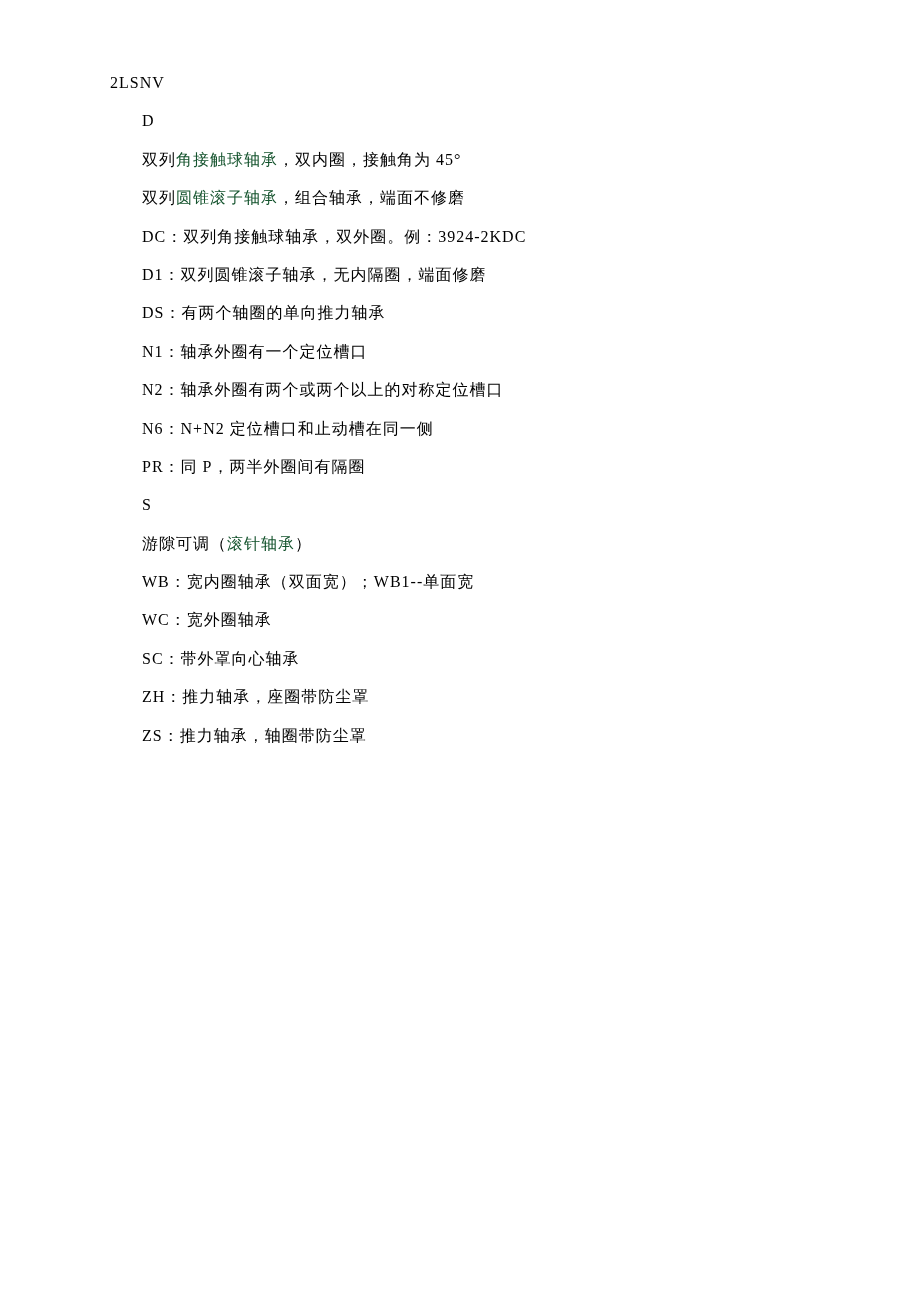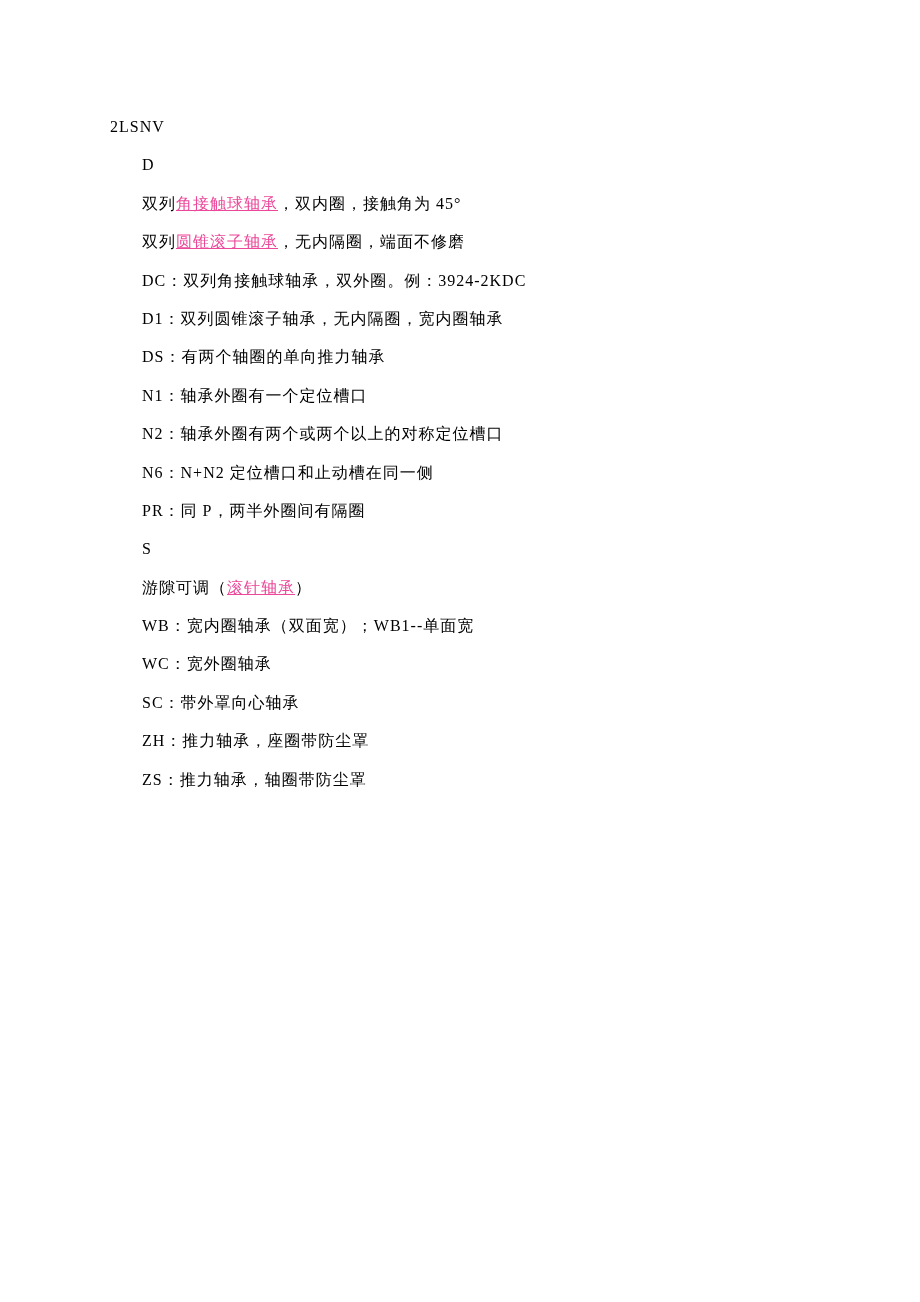--- a/index.html
+++ b/index.html
@@ -5,50 +5,49 @@
   body {
     margin: 0;
     padding: 0;
     background: #ffffff;
     font-family: "SimSun", "宋体", serif;
     font-size: 16px;
     color: #000000;
     width: 920px;
   }
   .page {
-    padding: 108px 110px 60px 110px;
+    padding: 64px 110px 60px 110px;
     box-sizing: border-box;
   }
   .line {
     line-height: 2.4;
     white-space: pre-wrap;
     letter-spacing: 1px;
   }
   .no-indent {
     padding-left: 0;
   }
   .indent {
     padding-left: 2em;
   }
   .link {
-    color: #ec4899;
-    text-decoration: underline;
+    color: #14532d;
   }
 </style>
 </head>
 <body>
 
 <div class="page">
   <div id="content">
       <div class="line no-indent"><span>2LSNV</span></div>
       <div class="line indent"><span>D</span></div>
       <div class="line indent"><span>双列</span><a class="link">角接触球轴承</a><span>，双内圈，接触角为 45°</span></div>
-      <div class="line indent"><span>双列</span><a class="link">圆锥滚子轴承</a><span>，无内隔圈，端面不修磨</span></div>
+      <div class="line indent"><span>双列</span><a class="link">圆锥滚子轴承</a><span>，组合轴承，端面不修磨</span></div>
       <div class="line indent"><span>DC：双列角接触球轴承，双外圈。例：3924-2KDC</span></div>
-      <div class="line indent"><span>D1：双列圆锥滚子轴承，无内隔圈，宽内圈轴承</span></div>
+      <div class="line indent"><span>D1：双列圆锥滚子轴承，无内隔圈，端面修磨</span></div>
       <div class="line indent"><span>DS：有两个轴圈的单向推力轴承</span></div>
       <div class="line indent"><span>N1：轴承外圈有一个定位槽口</span></div>
       <div class="line indent"><span>N2：轴承外圈有两个或两个以上的对称定位槽口</span></div>
       <div class="line indent"><span>N6：N+N2 定位槽口和止动槽在同一侧</span></div>
       <div class="line indent"><span>PR：同 P，两半外圈间有隔圈</span></div>
       <div class="line indent"><span>S</span></div>
       <div class="line indent"><span>游隙可调（</span><a class="link">滚针轴承</a><span>）</span></div>
       <div class="line indent"><span>WB：宽内圈轴承（双面宽）；WB1--单面宽</span></div>
       <div class="line indent"><span>WC：宽外圈轴承</span></div>
       <div class="line indent"><span>SC：带外罩向心轴承</span></div>

